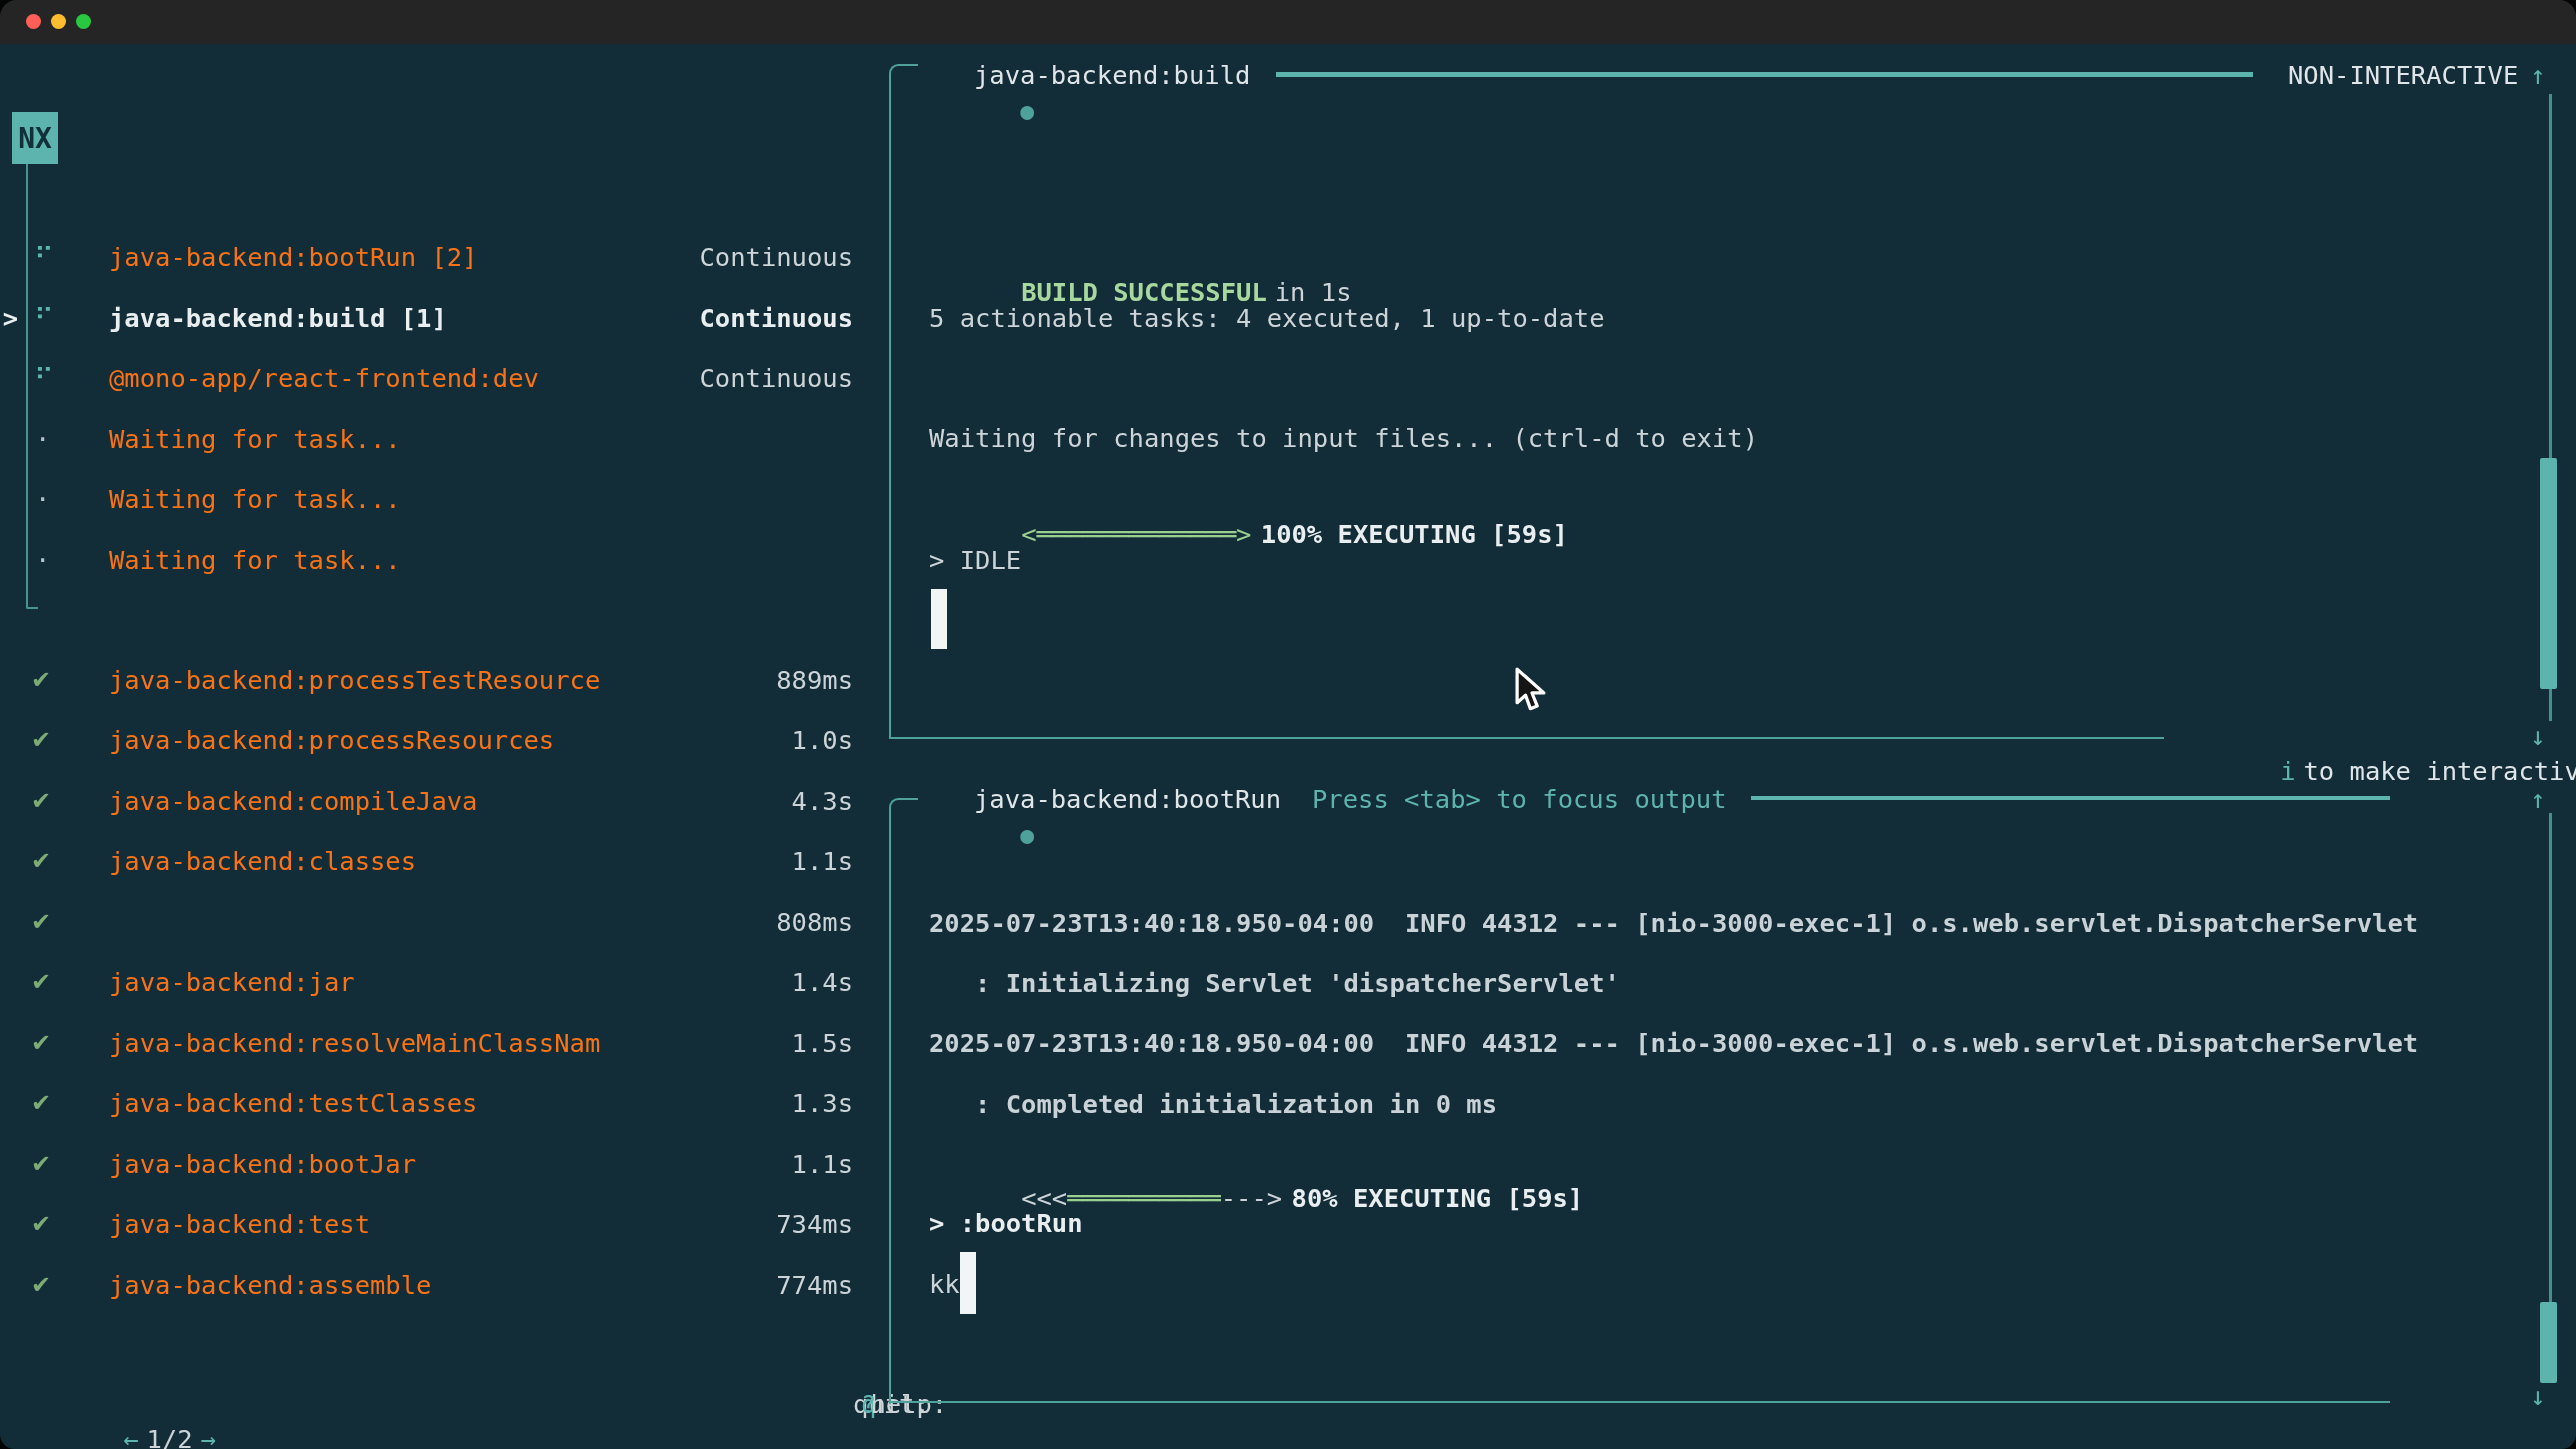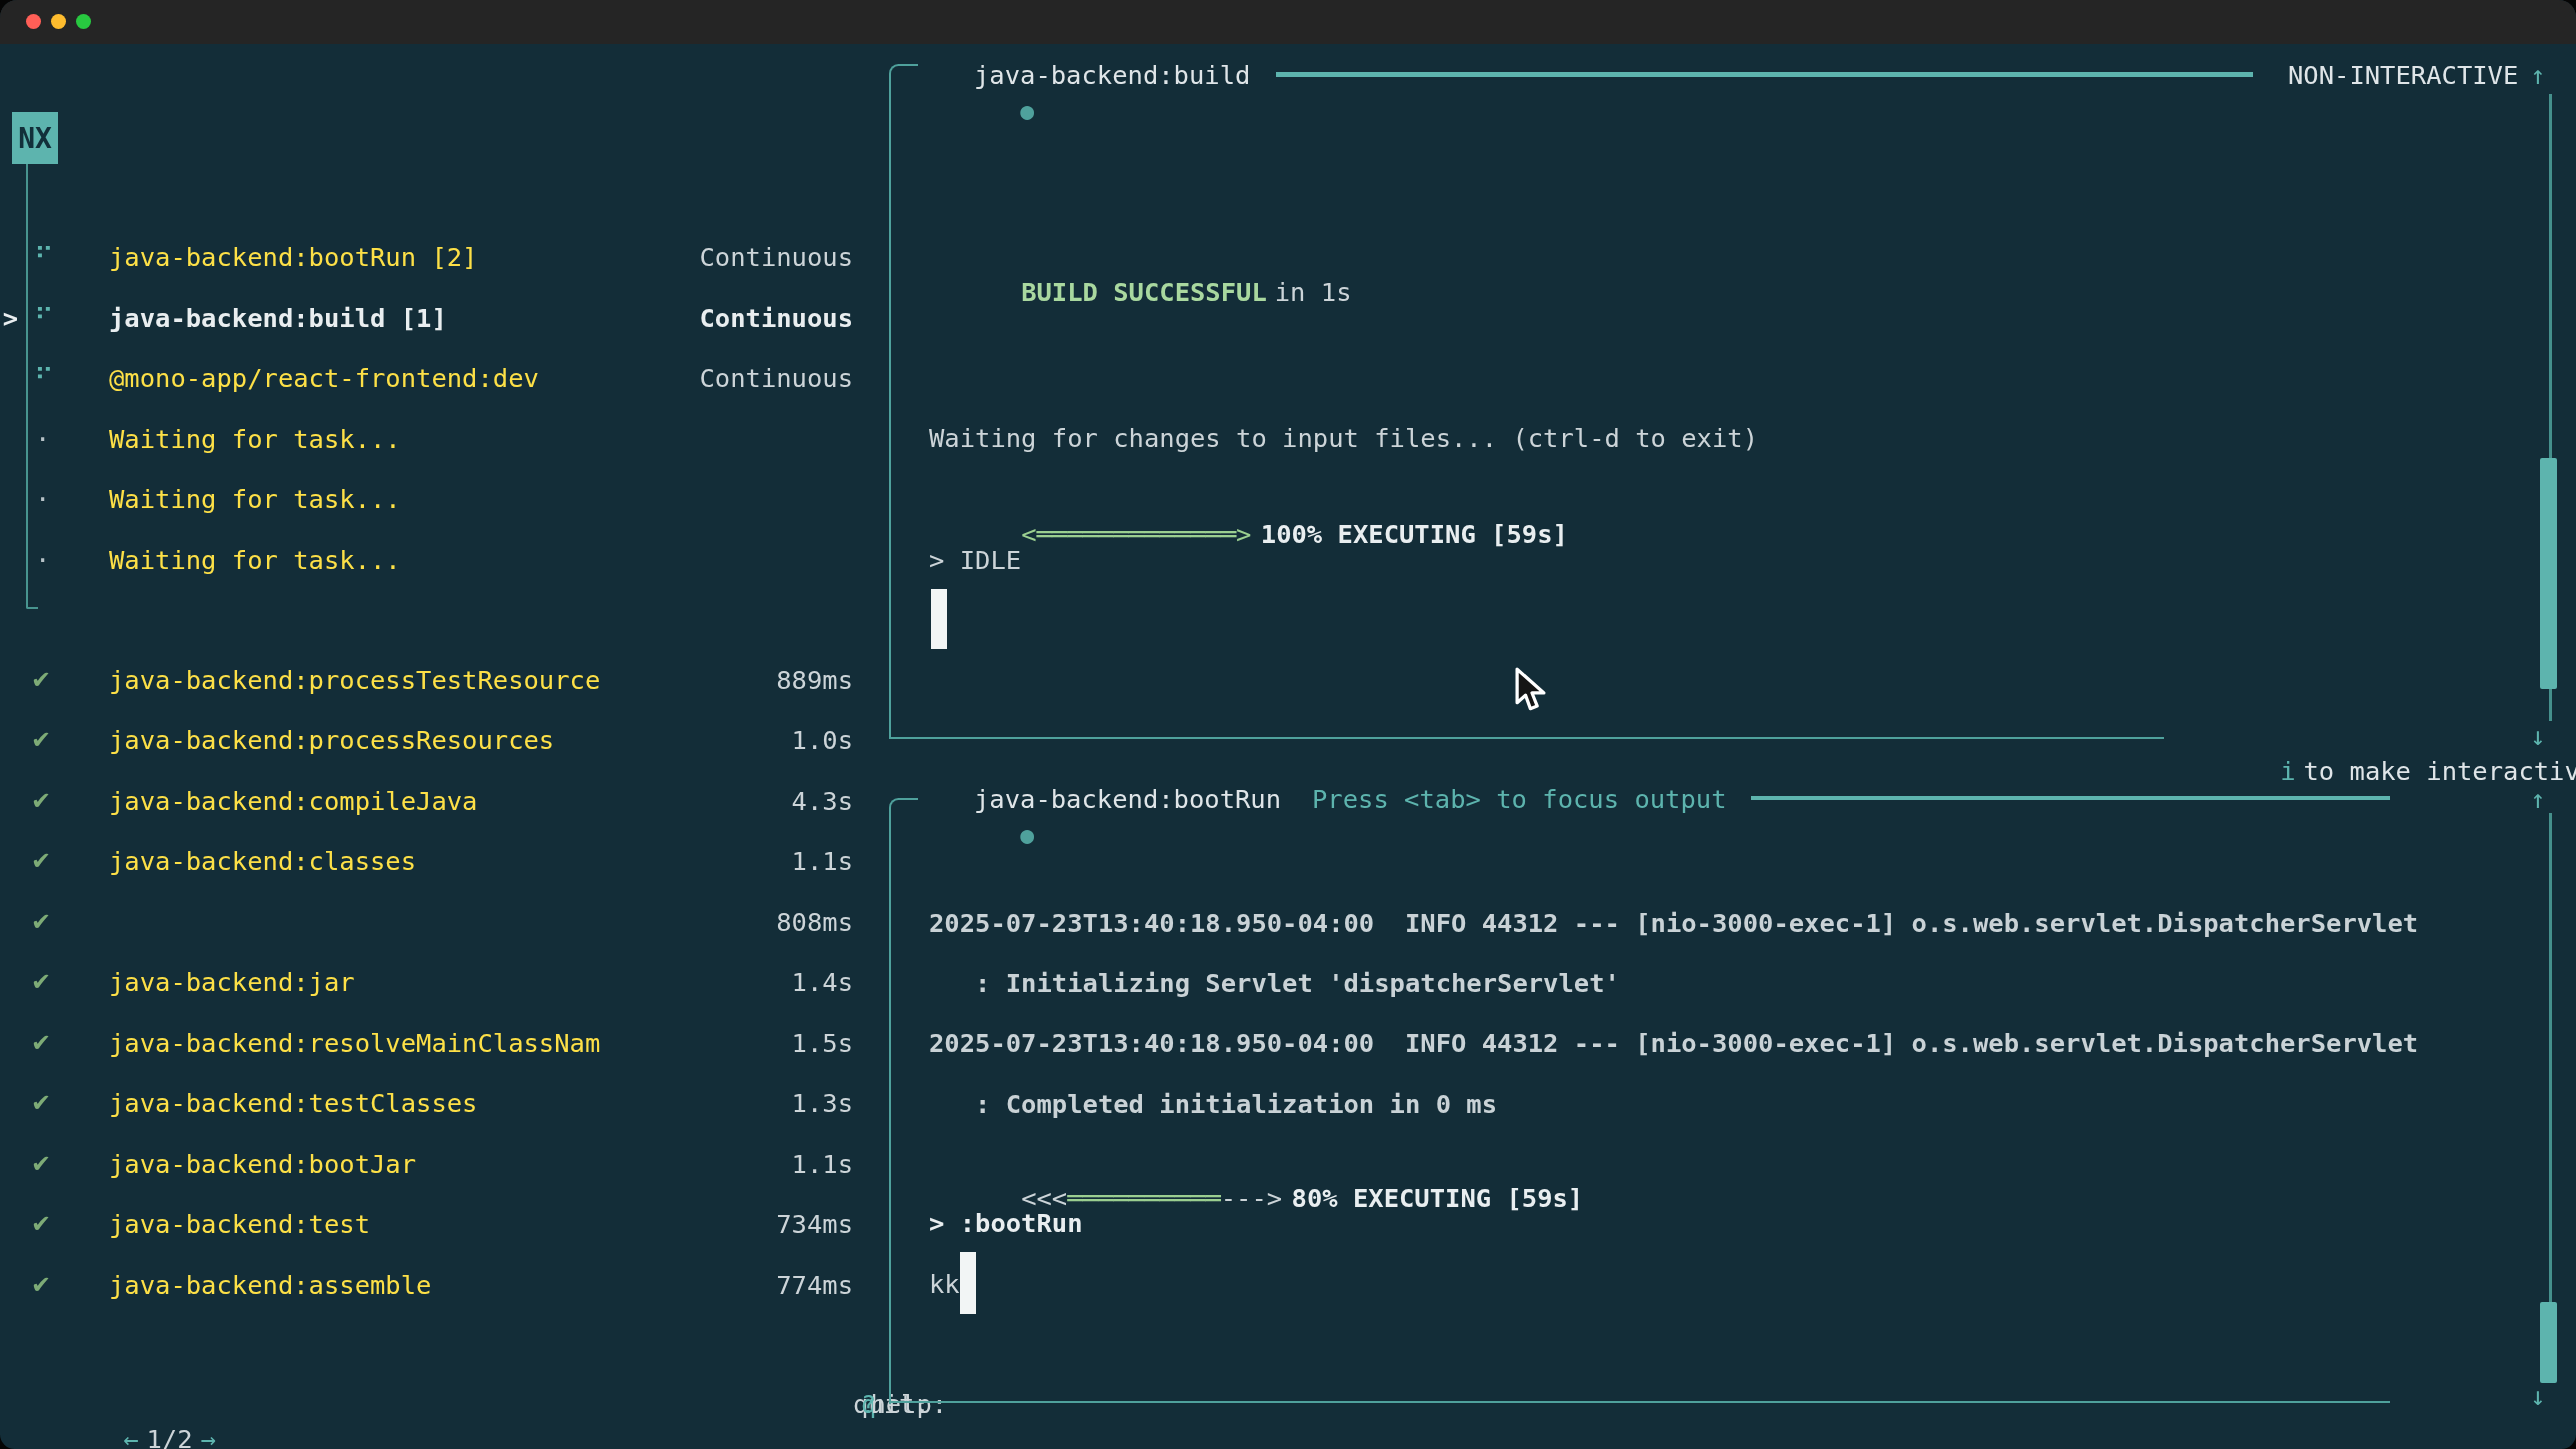--- a/index.html
+++ b/index.html
@@ -24,21 +24,21 @@
   .nx-logo{position:absolute;left:12px;top:112px;width:46px;height:52px;background:#5db4ae;color:#12303a;
            display:flex;align-items:center;justify-content:center;font-weight:bold;font-size:28px;text-align:center;}
 
   
   .lrow{position:absolute;left:0;width:865px;height:35px;line-height:35px;}
   .lrow span{position:absolute;top:0;white-space:pre;}
   .selmark{left:2.7px;color:#e9eef0;font-weight:bold;}
   .spin{left:34px;color:#5db4ae;font-size:27px;}
   .waitdot{left:35px;color:#b7c2c7;}
   .check{left:31px;color:#7dab76;font-family:"DejaVu Sans","Liberation Sans",sans-serif;font-size:24px;}
-  .tname{left:109px;color:#fde047;}
+  .tname{left:109px;color:#f97316;}
   .tstat{right:12px;color:#ccd4d8;}
   .lrow.sel .tname,.lrow.sel .tstat{color:#e9eef0;font-weight:bold;}
 
   .tree{position:absolute;left:25.5px;top:164px;width:10.7px;height:443px;
         border-left:2px solid #48948f;border-bottom:2px solid #48948f;border-bottom-left-radius:2px;}
 
   
   .frame{position:absolute;border-left:2px solid #4fa19c;border-top:2px solid #4fa19c;border-top-left-radius:9.4px;width:27px;}
   .hline{position:absolute;background:#4fa19c;height:2px;}
   .thickline{position:absolute;background:#5db4ae;height:4.7px;}
@@ -165,20 +165,21 @@
     <div class="line" style="left:928px;top:58px">
       <span class="bullet">●</span>
     </div>
     <div class="line white" style="left:974px;top:58px;color:#dfe5e8">java-backend:build</div>
     <div class="line" style="left:2288px;top:58px;color:#dfe5e8">NON-INTERACTIVE</div>
     <div class="line arrow" style="left:2530px;top:58px">↑</div>
 
     <div class="line" style="left:929px;top:240px">
       <span class="green bold">BUILD SUCCESSFUL</span><span class="dim gap12">in 1s</span>
     </div>
+    <div class="line dim" style="left:929px;top:301px">5 actionable tasks: 4 executed, 1 up-to-date</div>
     <div class="line dim" style="left:929px;top:421px">Waiting for changes to input files... (ctrl-d to exit)</div>
     <div class="line" style="left:929px;top:482px">
       <span class="bar">&lt;═════════════&gt;</span><span class="bold white mlabel">100% EXECUTING [59s]</span>
     </div>
     <div class="line dim" style="left:929px;top:543px">&gt; IDLE</div>
     <div class="cursor" style="left:931px;top:589px;height:60px"></div>
 
     <div class="line" style="left:2188px;top:719px">
       <span class="teal">i</span><span class="white gap12" style="color:#dfe5e8">to make interactive</span>
     </div>

